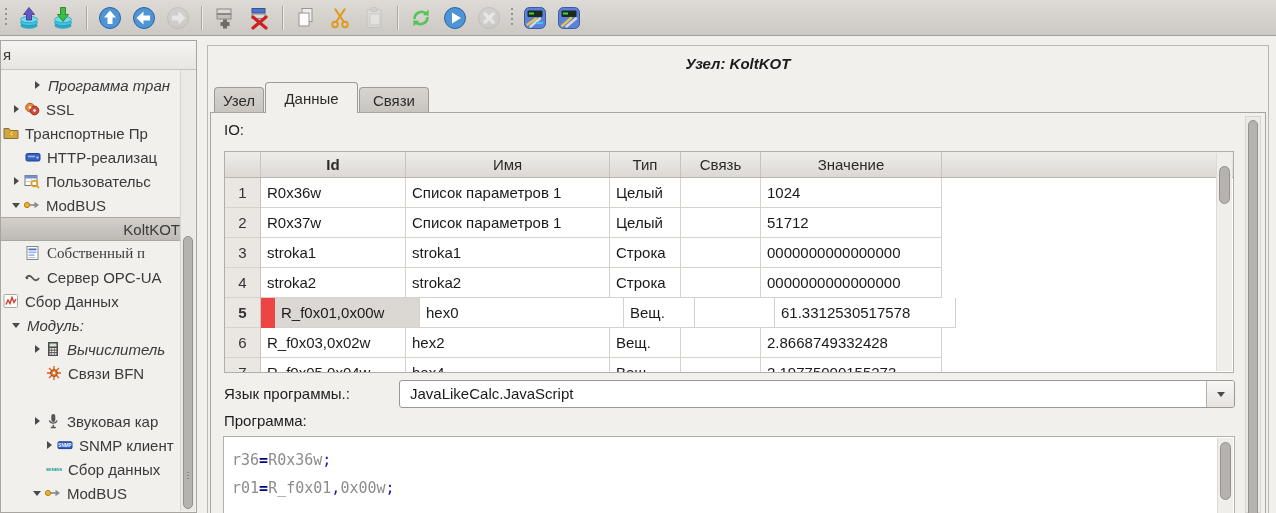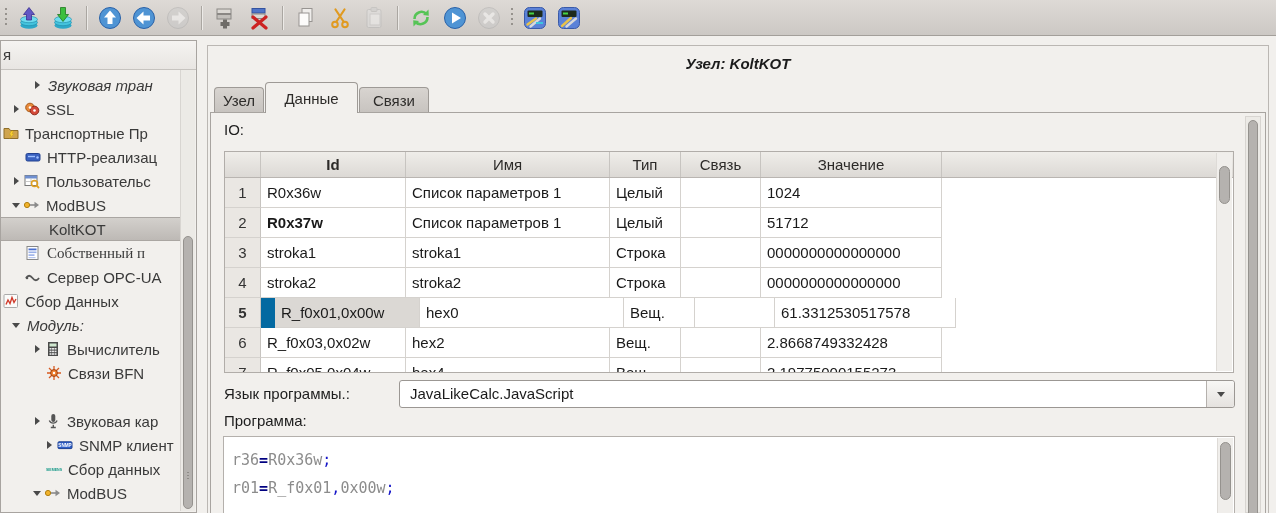--- a/index.html
+++ b/index.html
@@ -40,21 +40,21 @@
     border-bottom:1px solid #c6c3bf;
     font-size:15px;color:#3a3a3a;overflow:hidden;white-space:nowrap;
   }
   #tree{position:absolute;left:0;top:29px;right:16px;bottom:0;overflow:hidden;}
   .tree-row{
     position:absolute;left:0;right:0;height:24px;
     display:flex;align-items:center;box-sizing:border-box;
     font-size:15px;color:#3a3a3a;white-space:nowrap;overflow:hidden;
   }
   .tree-row.italic .tree-label{font-style:italic;}
-  .tree-row.selected{background:linear-gradient(#d3d0cc,#bdb9b5);border-top:1px solid #aaa6a2;border-bottom:1px solid #aaa6a2;}
+  .tree-row.selected{background:linear-gradient(#d3d0cc,#bdb9b5);border-top:1px solid #aaa6a2;border-bottom:1px solid #aaa6a2;justify-content:flex-end;}
   .arrow{width:16px;min-width:16px;display:flex;align-items:center;justify-content:center;}
   .arrow-spacer{width:17px;min-width:17px;}
   .arrow.collapsed i{display:block;width:0;height:0;border-left:5px solid #4a4a4a;border-top:4px solid transparent;border-bottom:4px solid transparent;}
   .arrow.expanded i{display:block;width:0;height:0;border-top:5px solid #4a4a4a;border-left:4px solid transparent;border-right:4px solid transparent;}
   .tree-icon{width:19px;min-width:19px;height:16px;display:inline-flex;align-items:center;}
   .tree-label{padding-left:3px;}
   #sidebar-scroll{position:absolute;top:29px;right:1px;width:14px;bottom:1px;background:#eceae6;border-left:1px solid #d8d5d1;}
   
   .sb-thumb{position:absolute;left:2px;right:2px;border-radius:7px;background:#b5b2af;border:1px solid #95928e;box-sizing:border-box;}
   .sb-grip{position:absolute;left:3px;right:3px;height:8px;
@@ -79,21 +79,21 @@
   .tab.active{height:31px;background:#f2f0ed;z-index:3;}
   #tabpage{
     position:absolute;left:2px;top:66px;right:2px;bottom:0;
     border:1px solid #a8a4a0;border-bottom:none;background:#f2f0ed;
     overflow:hidden;box-sizing:border-box;
   }
   .panel-label{position:absolute;font-size:15px;color:#1d1d1d;}
   
   #io-table{
     position:absolute;left:13px;top:38px;width:1010px;height:222px;
-    border:1px solid #b1ada9;background:#0369a1;overflow:hidden;box-sizing:border-box;
+    border:1px solid #b1ada9;background:#ef4444;overflow:hidden;box-sizing:border-box;
   }
   #tbl-head{display:flex;height:26px;background:linear-gradient(#efede9,#dcd9d5);border-bottom:1px solid #b9b5b1;box-sizing:border-box;}
   .hcell{
     border-right:1px solid #c7c4c0;box-sizing:border-box;
     font-size:15px;color:#2c2a28;display:flex;align-items:center;justify-content:center;
     overflow:hidden;white-space:nowrap;
   }
   .hcell.b{font-weight:bold;}
   .hcell.filler{border-right:none;flex:1;}
   .trow{display:flex;height:30px;box-sizing:border-box;}
@@ -282,21 +282,21 @@
     </button>
   </div>
 
 <div id="sidebar">
   <div id="sidebar-header">я</div>
   <div id="tree">
       <div class="tree-row italic" style="top: 3px; padding-left: 28px;">
         <span class="arrow collapsed">
           <i></i>
         </span>
-        <span class="tree-label">Звуковая тран</span>
+        <span class="tree-label">Программа тран</span>
       </div>
       <div class="tree-row" style="top: 27px; padding-left: 7px;">
         <span class="arrow collapsed">
           <i></i>
         </span>
         <span class="tree-icon">
           <svg viewBox="0 0 16 16" width="16" height="16">
             <circle cx="6" cy="6.5" r="4.3" fill="#e8893a" stroke="#a85a18"></circle>
             <circle cx="10.5" cy="9.5" r="4.3" fill="#d44a3a" stroke="#8f2a1d"></circle>
             <circle cx="6" cy="6.5" r="1.3" fill="#fff"></circle>
@@ -388,21 +388,21 @@
           </svg>
         </span>
         <span class="tree-label">Сбор Данных</span>
       </div>
       <div class="tree-row italic" style="top: 243px; padding-left: 7px;">
         <span class="arrow expanded">
           <i></i>
         </span>
         <span class="tree-label">Модуль:</span>
       </div>
-      <div class="tree-row" style="top: 267px; padding-left: 28px;">
+      <div class="tree-row" style="top: 267px; padding-left: 28px; font-style: italic;">
         <span class="arrow collapsed">
           <i></i>
         </span>
         <span class="tree-icon">
           <svg viewBox="0 0 16 16" width="16" height="16">
             <rect x="3" y="1" width="10" height="14" fill="#4a4a4a"></rect>
             <rect x="4.5" y="2.5" width="7" height="3" fill="#cfe8cf"></rect>
             <g fill="#e8e8e8">
               <rect x="4.5" y="7" width="2" height="1.6"></rect>
               <rect x="7" y="7" width="2" height="1.6"></rect>
@@ -515,21 +515,21 @@
             <div class="cell num" style="width: 36px; min-width: 36px;">1</div>
             <div class="cell" style="width: 145px; min-width: 145px;">R0x36w</div>
             <div class="cell" style="width: 204px; min-width: 204px;">Список параметров 1</div>
             <div class="cell" style="width: 71px; min-width: 71px;">Целый</div>
             <div class="cell" style="width: 80px; min-width: 80px;"></div>
             <div class="cell" style="width: 181px; min-width: 181px;">1024</div>
             <div class="cell filler"></div>
           </div>
           <div class="trow">
             <div class="cell num" style="width: 36px; min-width: 36px;">2</div>
-            <div class="cell" style="width: 145px; min-width: 145px; font-weight: bold;">R0x37w</div>
+            <div class="cell" style="width: 145px; min-width: 145px;">R0x37w</div>
             <div class="cell" style="width: 204px; min-width: 204px;">Список параметров 1</div>
             <div class="cell" style="width: 71px; min-width: 71px;">Целый</div>
             <div class="cell" style="width: 80px; min-width: 80px;"></div>
             <div class="cell" style="width: 181px; min-width: 181px;">51712</div>
             <div class="cell filler"></div>
           </div>
           <div class="trow">
             <div class="cell num" style="width: 36px; min-width: 36px;">3</div>
             <div class="cell" style="width: 145px; min-width: 145px;">stroka1</div>
             <div class="cell" style="width: 204px; min-width: 204px;">stroka1</div>

